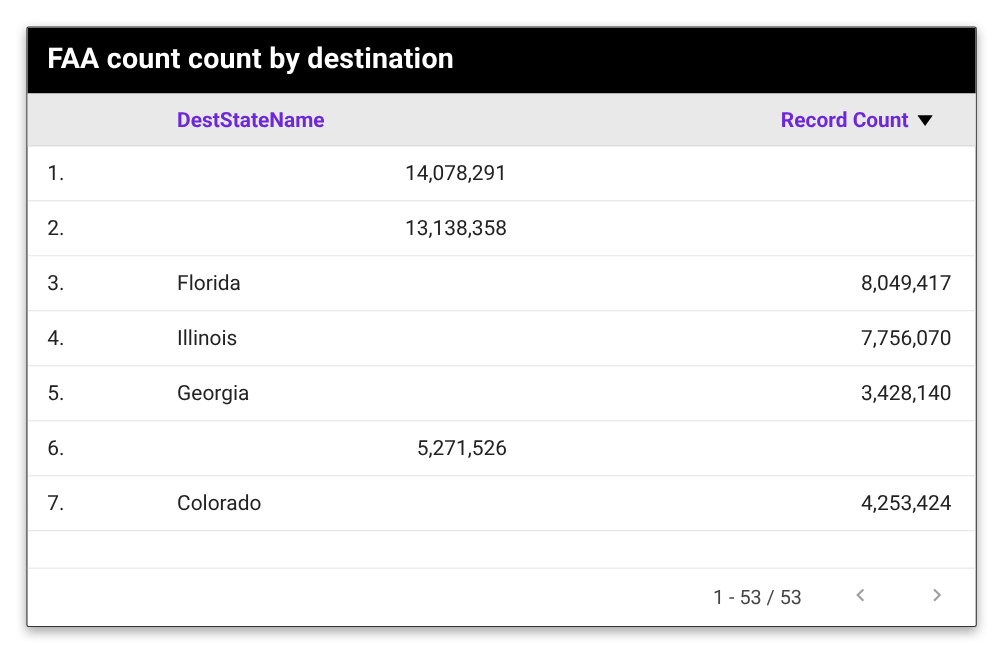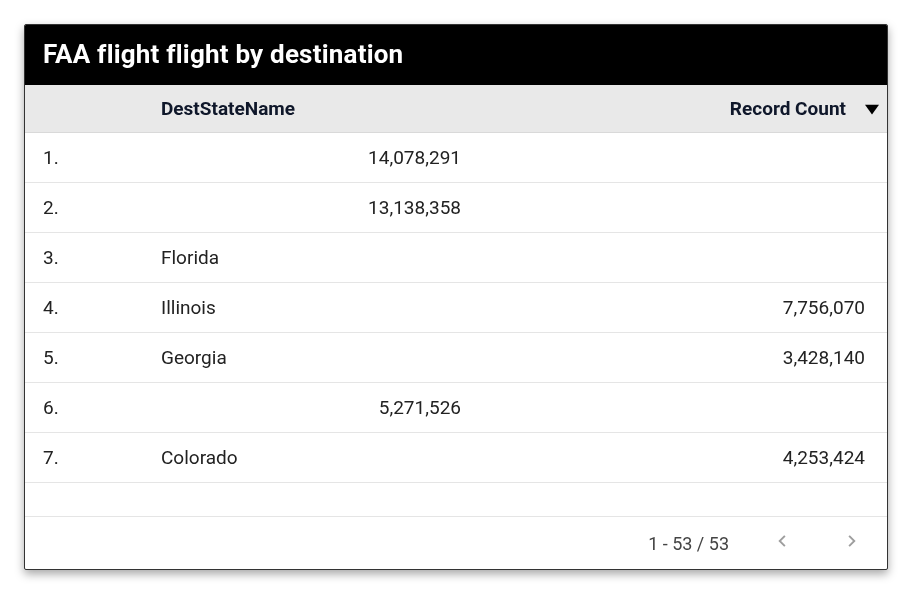--- a/index.html
+++ b/index.html
@@ -27,28 +27,28 @@
       padding: 14px 18px 16px 18px;
       font-size: 26px;
       font-weight: 700;
       letter-spacing: 0.2px;
     }
     .header-row {
       display: flex;
       align-items: center;
       background: #e9e9e9;
       border-bottom: 1px solid #d9d9d9;
-      padding: 12px 8px 12px 18px;
+      padding: 12px 39px 12px 18px;
       font-weight: 700;
       font-size: 19px;
-      color: #0f172a;
+      color: #6d28d9;
     }
     .col-index { width: 118px; flex: 0 0 118px; }
     .col-name  { flex: 1 1 auto; }
-    .col-count { width: 300px; flex: 0 0 300px; text-align: right; display: flex; justify-content: flex-end; align-items: center; gap: 19px; }
+    .col-count { width: 300px; flex: 0 0 300px; text-align: right; display: flex; justify-content: flex-end; align-items: center; gap: 8px; }
     .sort-icon { display:inline-block; }
     .sort-icon svg { width: 14px; height: 14px; fill: #000; display:block; }
     .table-body { flex: 1 1 auto; overflow: hidden; }
     .row {
       display: flex;
       align-items: center;
       padding: 13px 22px 13px 18px;
       border-bottom: 1px solid #e5e5e5;
       font-size: 19px;
       color: #222;
@@ -70,21 +70,21 @@
       display: flex; align-items: center; justify-content: center;
       cursor: pointer;
       color: #9e9e9e;
     }
     .nav-btn svg { width: 18px; height: 18px; fill: currentColor; }
   </style>
 </head>
 <body>
 
 <div class="card">
-  <div class="title-bar">FAA flight flight by destination</div>
+  <div class="title-bar">FAA count count by destination</div>
 
   <div class="header-row">
     <div class="col-index"></div>
     <div class="col-name">DestStateName</div>
     <div class="col-count">
       <span>Record Count</span>
       <span class="sort-icon">
         <svg viewBox="0 0 10 10">
             <path d="M0 2 L10 2 L5 9 Z"></path>
           </svg>
@@ -97,20 +97,21 @@
       <div class="col-index">1.</div>
       <div class="col-count">14,078,291</div>
     </div>
     <div class="row">
       <div class="col-index">2.</div>
       <div class="col-count">13,138,358</div>
     </div>
     <div class="row">
       <div class="col-index">3.</div>
       <div class="col-name">Florida</div>
+      <div class="col-count">8,049,417</div>
     </div>
     <div class="row">
       <div class="col-index">4.</div>
       <div class="col-name">Illinois</div>
       <div class="col-count">7,756,070</div>
     </div>
     <div class="row">
       <div class="col-index">5.</div>
       <div class="col-name">Georgia</div>
       <div class="col-count">3,428,140</div>

